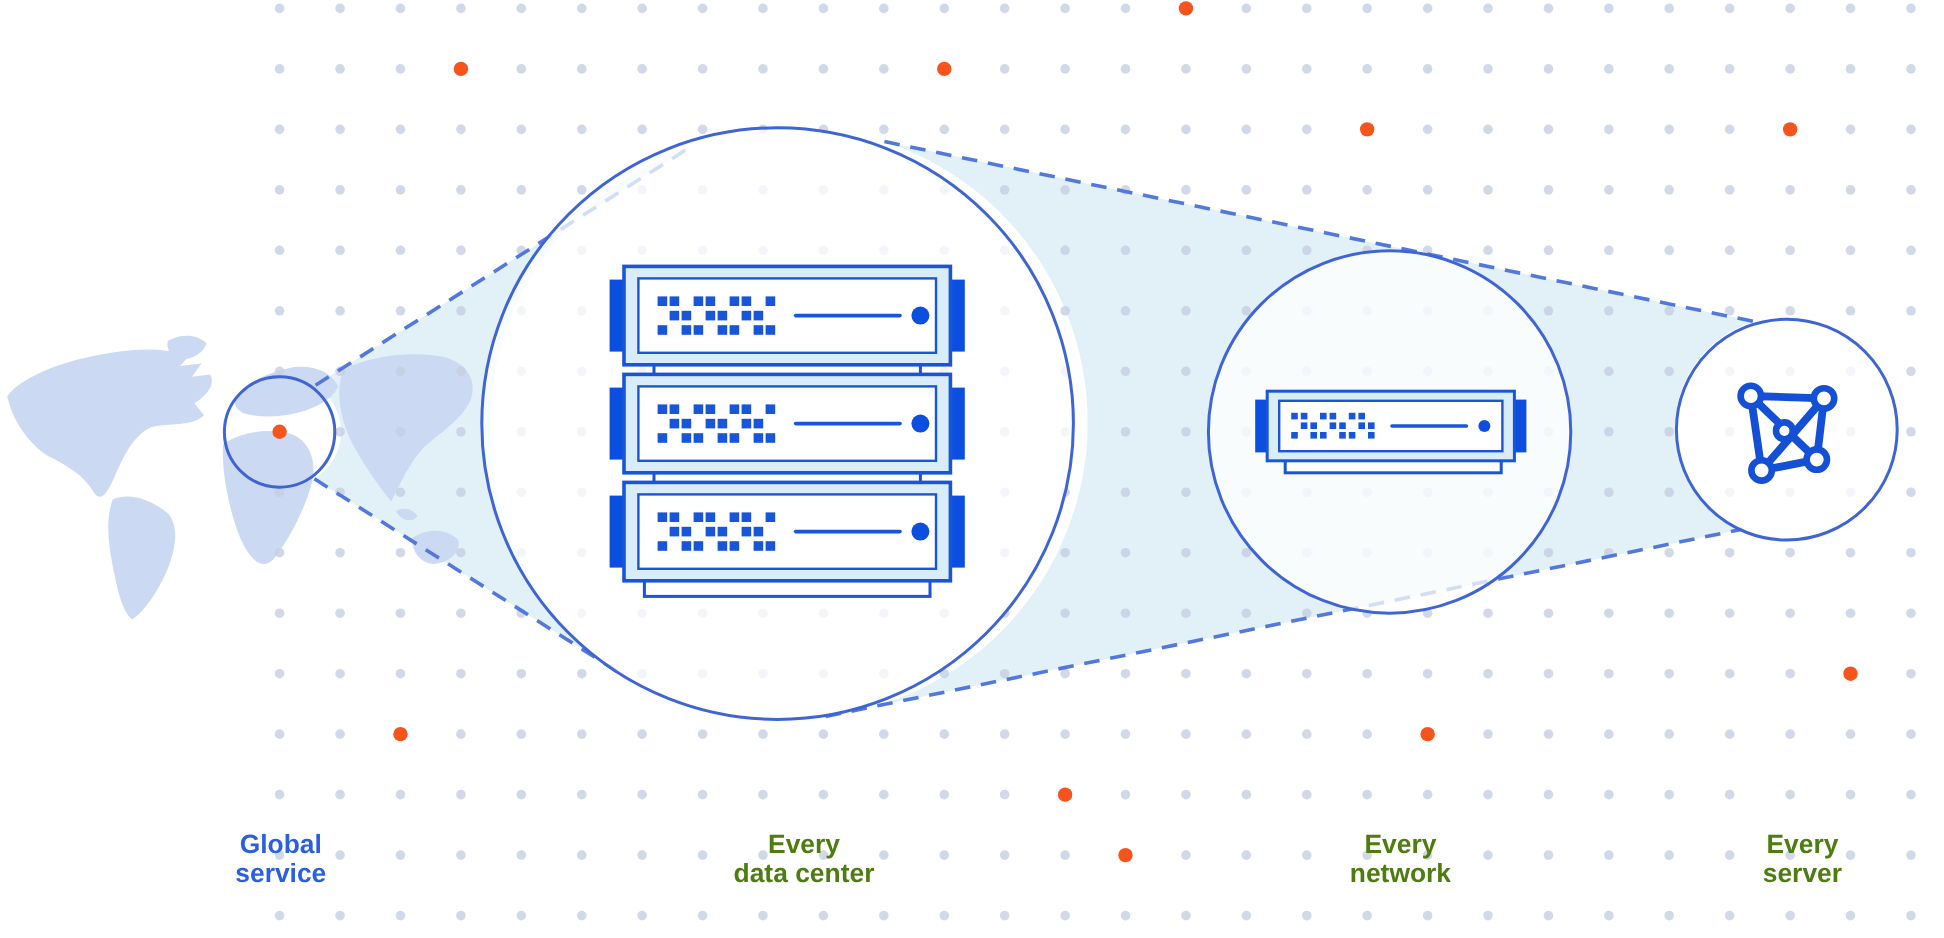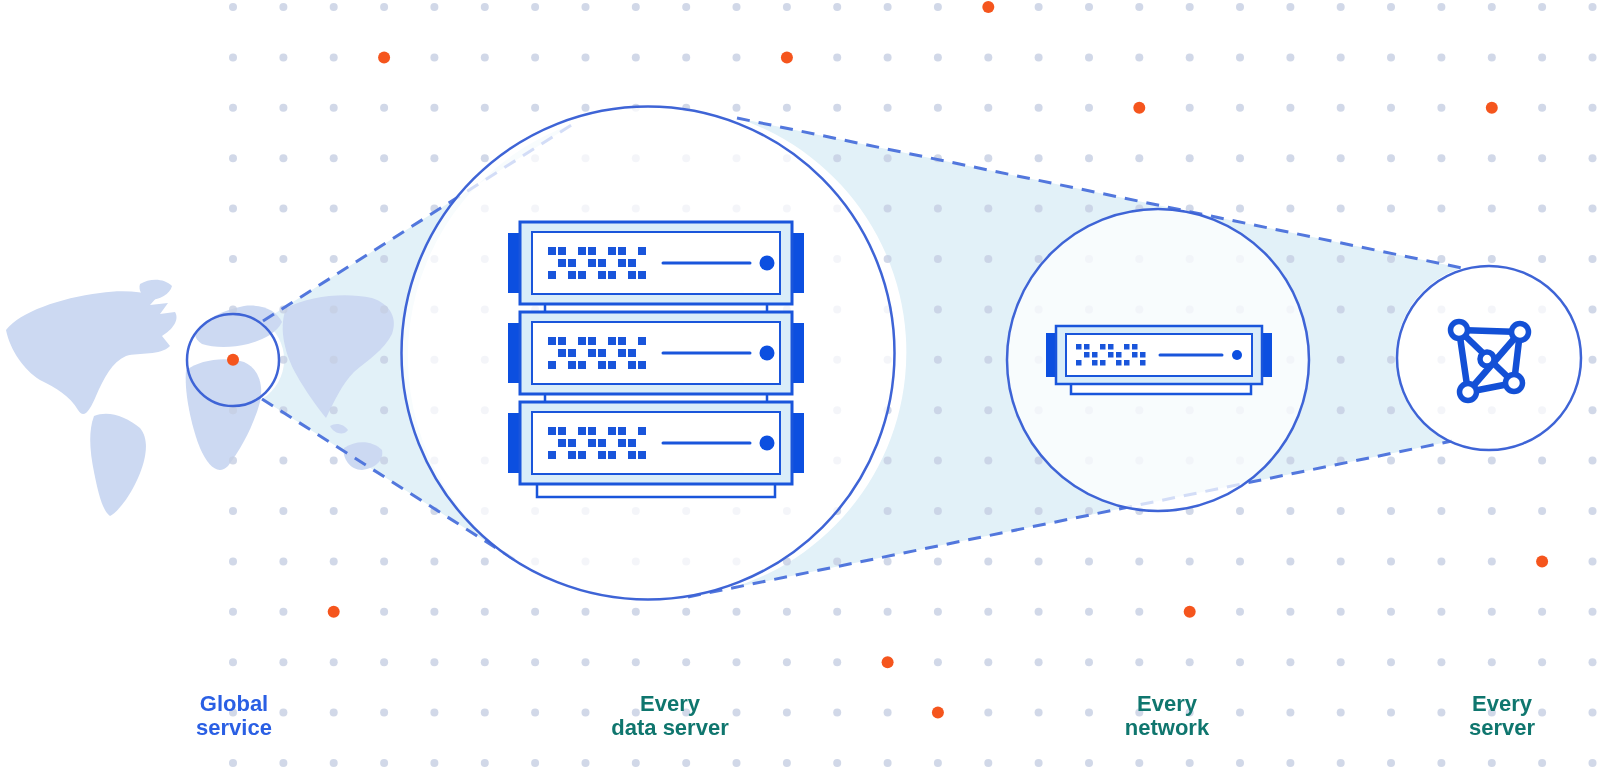--- a/index.html
+++ b/index.html
@@ -29,21 +29,21 @@
   .srv-joint{fill:#ffffff;stroke:#1955db;stroke-width:2.5;}
   .net-edge{stroke:#1350d6;stroke-width:6.5;stroke-linecap:round;fill:none;}
   .net-node{fill:#ffffff;stroke:#1350d6;stroke-width:5.5;}
 
   
   .label{
     position:absolute;
     transform:translateX(-50%);
     text-align:center;
     font-size:22px;line-height:24px;font-weight:700;
-    color:#0f766e;
+    color:#4d7c0f;
     white-space:nowrap;
   }
   .label.accent{color:#2a5fe4;}
   .label span{display:block;}
 </style>
 </head>
 <body>
 
 <div id="stage">
 <svg width="1620" height="782" viewBox="0 0 1620 782">
@@ -665,21 +665,21 @@
     <circle class="net-node" cx="1487" cy="359" r="7"></circle>
   </g>
 </svg>
 
   <div class="label accent" style="left:234px;top:692px;">
     <span>Global</span>
     <span>service</span>
   </div>
   <div class="label" style="left:670px;top:692px;">
     <span>Every</span>
-    <span>data server</span>
+    <span>data center</span>
   </div>
   <div class="label" style="left:1167px;top:692px;">
     <span>Every</span>
     <span>network</span>
   </div>
   <div class="label" style="left:1502px;top:692px;">
     <span>Every</span>
     <span>server</span>
   </div>
 </div>

